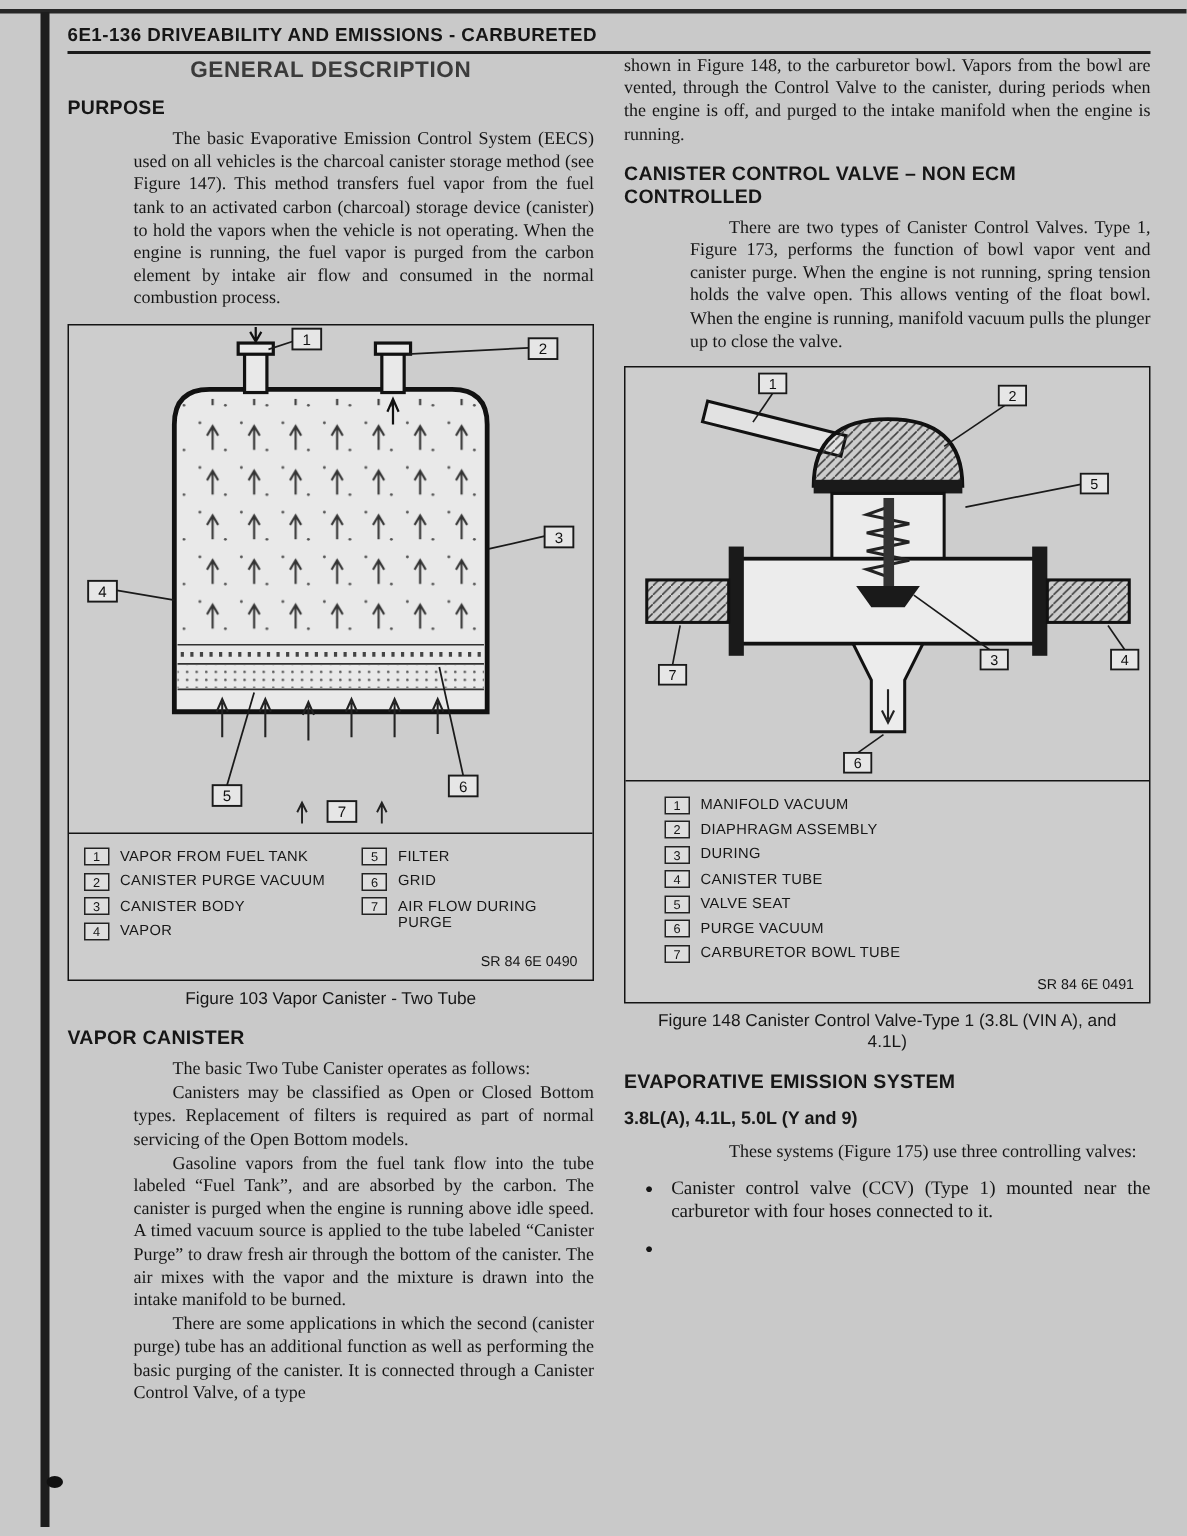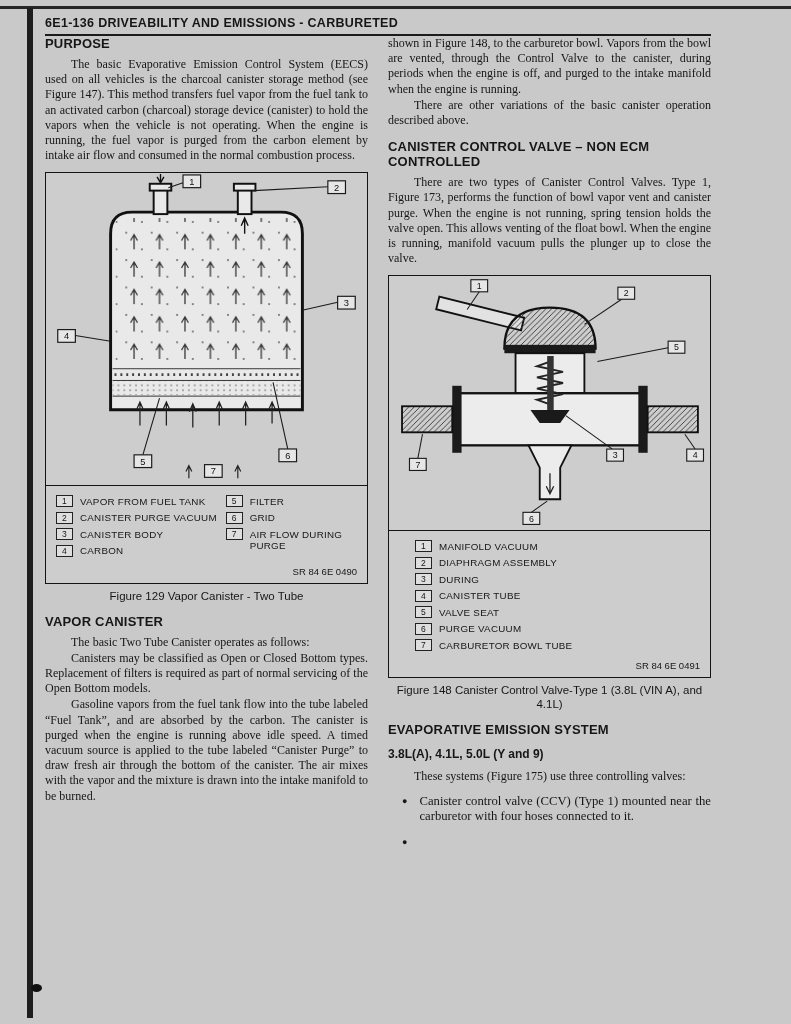--- a/index.html
+++ b/index.html
@@ -8,21 +8,21 @@
     background:#c9c9c9;
     font-family:"Liberation Serif", serif;
     color:#161616;
     position:relative;
     overflow:hidden;
   }
   .edge-top { position:absolute; left:0; top:6px; width:791px; height:3px; background:#262626; }
   .edge-left { position:absolute; left:27px; top:8px; width:6px; height:1010px; background:#1d1d1d; }
   .mark-dot { position:absolute; left:31px; bottom:32px; width:11px; height:8px; background:#101010; border-radius:50%; }
 
-  .content { position:absolute; left:45px; top:16px; width:666px; }
+  .content { position:absolute; left:45px; top:16px; width:722px; }
 
   .header-line {
     font-family:"Liberation Sans", sans-serif;
     font-weight:bold; font-size:12.5px; letter-spacing:0.3px;
     padding-bottom:4px; border-bottom:2.5px solid #1b1b1b;
   }
   .page-title {
     font-family:"Liberation Sans", sans-serif;
     font-weight:bold; font-size:23px; letter-spacing:0.2px;
     text-align:center; margin:7px 0 9px;
@@ -38,21 +38,21 @@
   .h-sub {
     font-family:"Liberation Sans", sans-serif; font-weight:bold;
     font-size:13px; letter-spacing:0.2px; margin:11px 0 6px;
   }
   .h-sub.narrow { max-width:318px; }
   .h-engines {
     font-family:"Liberation Sans", sans-serif; font-weight:bold;
     font-size:12px; margin:10px 0 8px;
   }
   p { font-size:12px; line-height:15.2px; text-align:justify; }
-  p.ind { text-indent:26px; }
+  p.ind { text-indent:26px;margin-left:44px; }
   p + p { margin-top:1px; }
 
   .figure-box { border:1.6px solid #141414; background:#cdcdcd; margin-top:9px; }
   .figure-box svg { display:block; width:100%; height:auto; }
 
   .fig-legend {
     border-top:1.6px solid #141414;
     font-family:"Liberation Sans", sans-serif;
     padding:7px 8px 3px 10px;
   }
@@ -92,20 +92,21 @@
 <div class="edge-left"></div>
 <div class="mark-dot"></div>
 
 <div class="content">
 
   <div class="header-line">6E1-136  DRIVEABILITY AND EMISSIONS - CARBURETED</div>
 
   <div class="cols">
 
     <div class="col">
+      <div class="h-general">GENERAL DESCRIPTION</div>
       <div class="h-sub" style="margin-top:0;">PURPOSE</div>
       <p class="ind">The basic Evaporative Emission Control System (EECS) used on all vehicles is the charcoal canister storage method (see Figure 147). This method transfers fuel vapor from the fuel tank to an activated carbon (charcoal) storage device (canister) to hold the vapors when the vehicle is not operating. When the engine is running, the fuel vapor is purged from the carbon element by intake air flow and consumed in the normal combustion process.</p>
 
       <div class="figure-box">
         <svg viewBox="0 0 328 318">
           <defs>
             <pattern id="stip" width="26" height="28" patternUnits="userSpaceOnUse">
               <circle cx="20" cy="22" r="0.9" fill="#555"></circle>
               <circle cx="4" cy="5" r="0.9" fill="#555"></circle>
               <path d="M12,22 L12,8 M8.5,13 L12,7 L15.5,13" stroke="#333" stroke-width="1.3" fill="none"></path>
@@ -190,51 +191,51 @@
             <div class="leg-item">
               <span class="leg-num">2</span>
               <span class="leg-label">CANISTER PURGE VACUUM</span>
             </div>
             <div class="leg-item">
               <span class="leg-num">3</span>
               <span class="leg-label">CANISTER BODY</span>
             </div>
             <div class="leg-item">
               <span class="leg-num">4</span>
-              <span class="leg-label">CARBON</span>
+              <span class="leg-label">VAPOR</span>
             </div>
           </div>
           <div class="leg-col-b">
             <div class="leg-item">
               <span class="leg-num">5</span>
               <span class="leg-label">FILTER</span>
             </div>
             <div class="leg-item">
               <span class="leg-num">6</span>
               <span class="leg-label">GRID</span>
             </div>
             <div class="leg-item">
               <span class="leg-num">7</span>
               <span class="leg-label" style="max-width:110px;">AIR FLOW DURING PURGE</span>
             </div>
           </div>
         </div>
         <div class="fig-ref">SR 84 6E 0490</div>
       </div>
-      <div class="fig-caption">Figure 129 Vapor Canister - Two Tube</div>
+      <div class="fig-caption">Figure 103 Vapor Canister - Two Tube</div>
 
       <div class="h-sub">VAPOR CANISTER</div>
       <p class="ind">The basic Two Tube Canister operates as follows:</p>
       <p class="ind">Canisters may be classified as Open or Closed Bottom types. Replacement of filters is required as part of normal servicing of the Open Bottom models.</p>
       <p class="ind">Gasoline vapors from the fuel tank flow into the tube labeled “Fuel Tank”, and are absorbed by the carbon. The canister is purged when the engine is running above idle speed. A timed vacuum source is applied to the tube labeled “Canister Purge” to draw fresh air through the bottom of the canister. The air mixes with the vapor and the mixture is drawn into the intake manifold to be burned.</p>
+      <p class="ind">There are some applications in which the second (canister purge) tube has an additional function as well as performing the basic purging of the canister. It is connected through a Canister Control Valve, of a type</p>
     </div>
 
     <div class="col">
       <p>shown in Figure 148, to the carburetor bowl. Vapors from the bowl are vented, through the Control Valve to the canister, during periods when the engine is off, and purged to the intake manifold when the engine is running.</p>
-      <p class="ind">There are other variations of the basic canister operation described above.</p>
 
       <div class="h-sub narrow">CANISTER CONTROL VALVE – NON ECM CONTROLLED</div>
       <p class="ind">There are two types of Canister Control Valves. Type 1, Figure 173, performs the function of bowl vapor vent and canister purge. When the engine is not running, spring tension holds the valve open. This allows venting of the float bowl. When the engine is running, manifold vacuum pulls the plunger up to close the valve.</p>
 
       <div class="figure-box">
         <svg viewBox="0 0 345 272">
           <defs>
             <pattern id="hatch" width="6" height="6" patternUnits="userSpaceOnUse">
               <path d="M0,6 L6,0" stroke="#3a3a3a" stroke-width="1"></path>
             </pattern>

